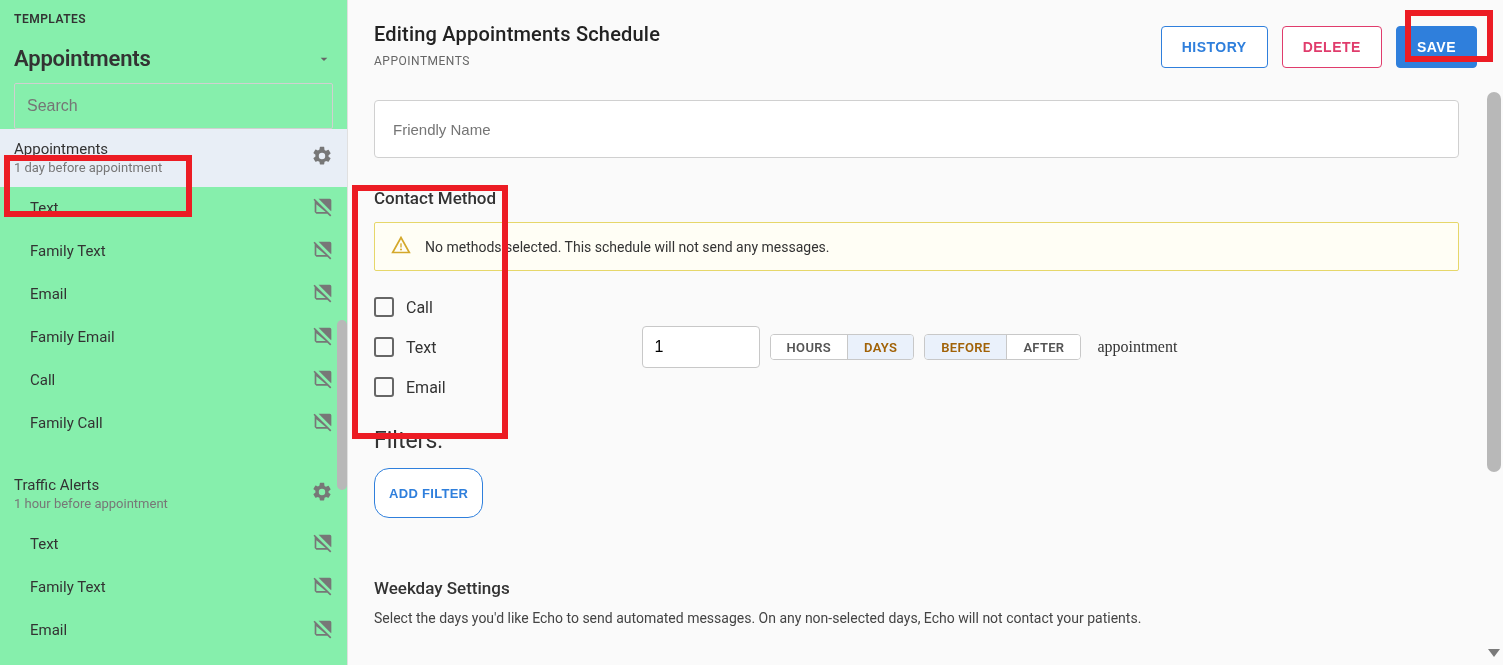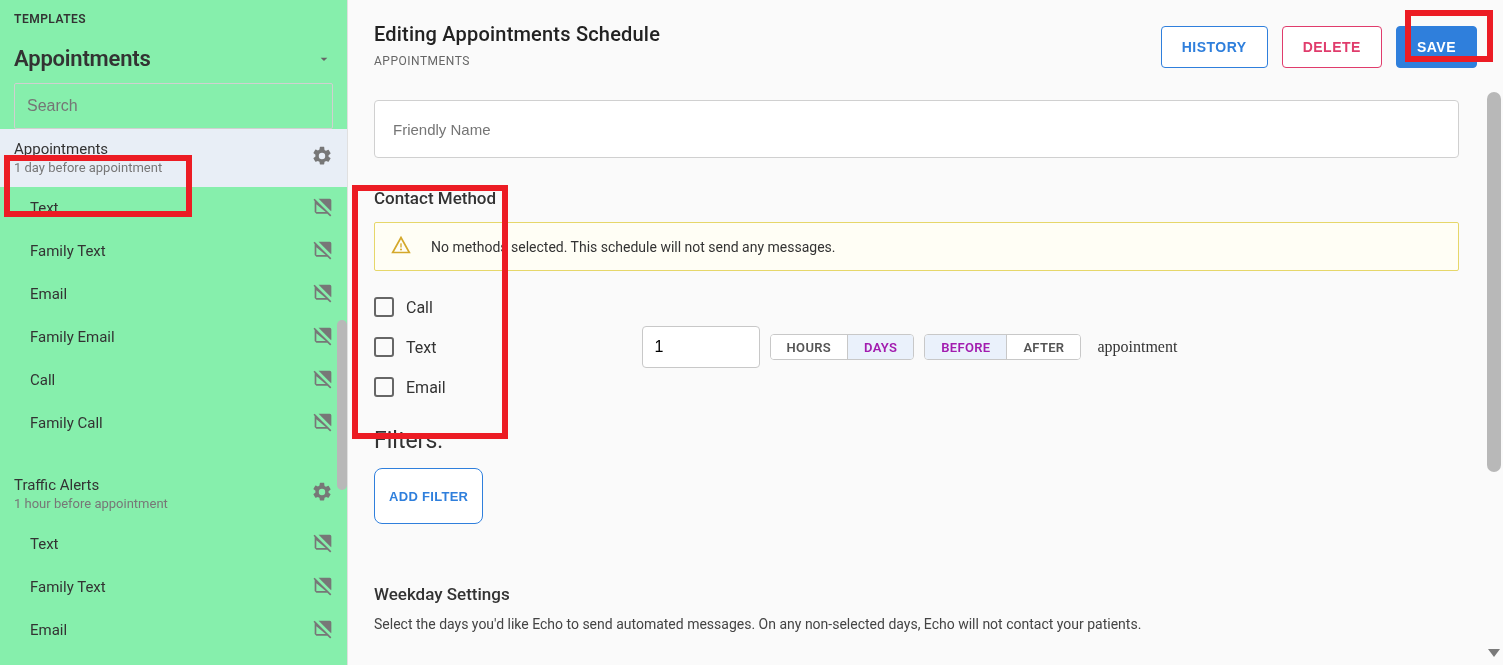--- a/index.html
+++ b/index.html
@@ -178,21 +178,21 @@
     font-weight: 500;
     margin-bottom: 14px;
   }
   .warn-box {
     border: 1px solid #e6d76a;
     background: #fffef5;
     padding: 12px 16px;
     border-radius: 2px;
     display: flex;
     align-items: center;
-    gap: 20px;
+    gap: 14px;
     margin-bottom: 26px;
   }
   .warn-box .warn-icon svg { width: 20px; height: 20px; }
   .warn-box .warn-text { font-size: 14px; color: #333; }
 
   .method-row {
     display: flex;
     align-items: center;
     gap: 26px;
     margin-bottom: 30px;
@@ -216,28 +216,28 @@
   .seg-group {
     display: inline-flex; border: 1px solid #c8c8c8; border-radius: 4px; overflow: hidden;
     height: 26px;
   }
   .seg-btn {
     padding: 0 16px; display: inline-flex; align-items: center; justify-content: center;
     font-size: 13px; font-weight: 600; letter-spacing: .3px; background: #fff;
     color: #555; cursor: pointer; border-right: 1px solid #c8c8c8;
   }
   .seg-btn:last-child { border-right: none; }
-  .seg-btn.active { background: #eaf1fb; color: #a21caf; }
+  .seg-btn.active { background: #eaf1fb; color: #a16207; }
   .timing-suffix { font-size: 16px; margin-left: 6px; font-family: Liberation Serif, serif; }
 
   .filters { margin-bottom: 60px; }
   .filters-label { font-size: 23px; margin-bottom: 14px; }
   .btn-addfilter {
     border: 1px solid #2f7fdc; color: #2f7fdc; background: #fff;
-    height: 56px; padding: 0 14px; border-radius: 8px;
+    height: 50px; padding: 0 14px; border-radius: 15px;
     font-size: 13px; font-weight: 600; letter-spacing: .3px; cursor: pointer;
   }
 
   .weekday .wd-title { font-size: 17px; font-weight: 500; margin-bottom: 12px; }
   .weekday .wd-desc { font-size: 14px; color: #444; }
 
   .main-scrollbar {
     position: absolute;
     right: 2px;
     top: 92px;

